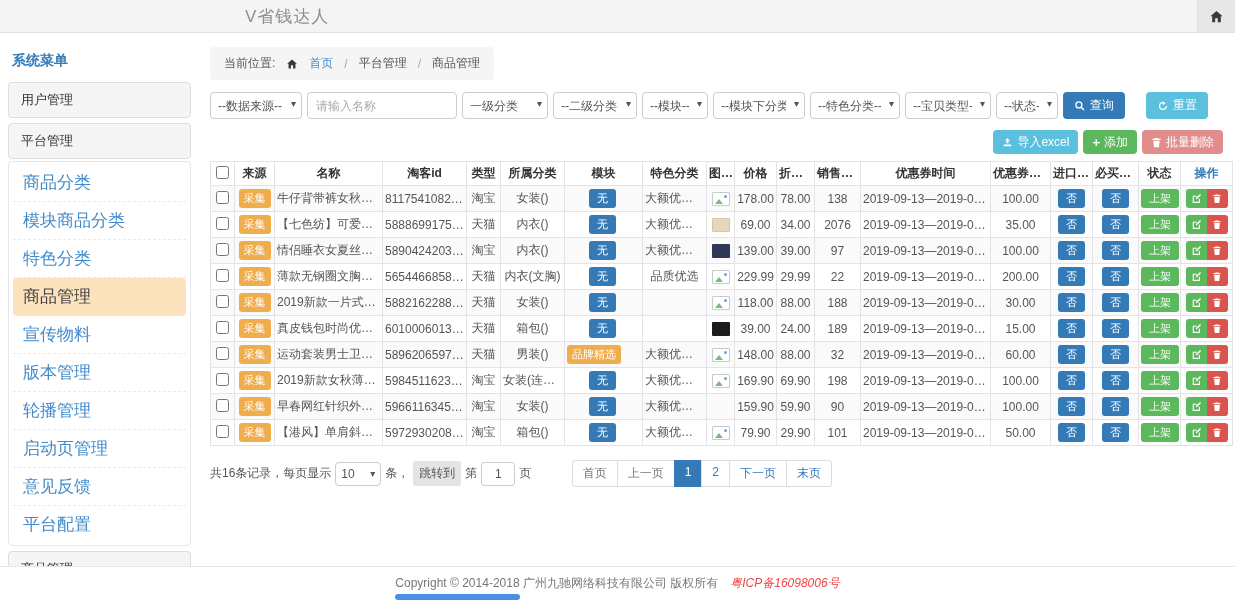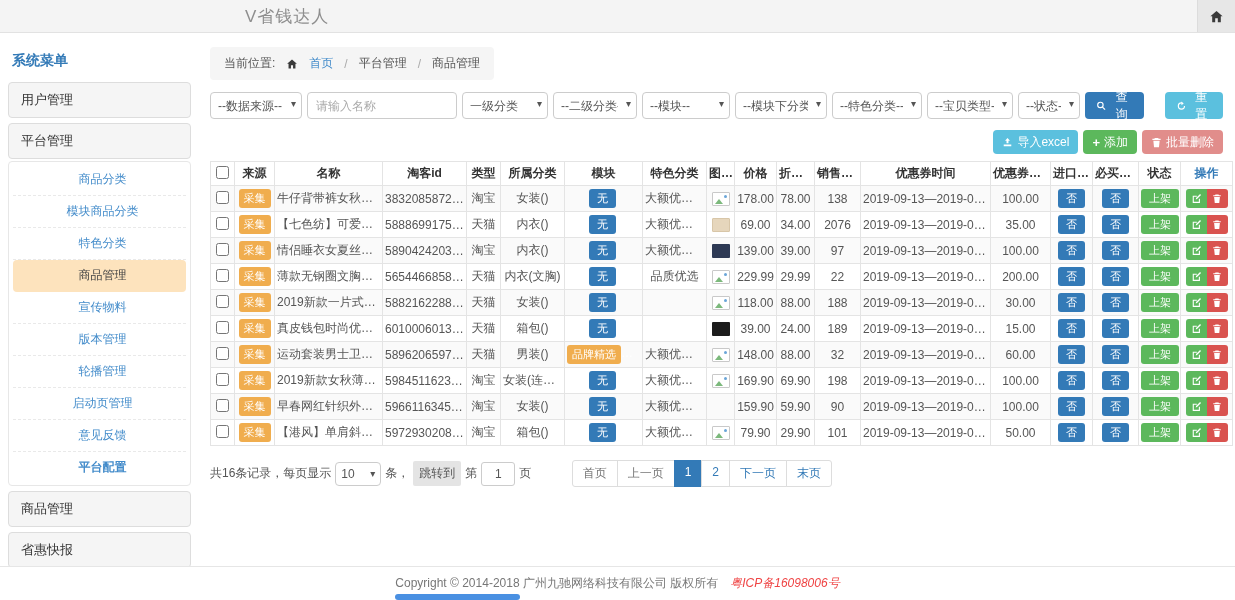--- a/index.html
+++ b/index.html
@@ -18,22 +18,22 @@
   .welcome { padding:0 14px; color:#444; cursor:pointer; width:330px; }
   .caret { font-size:10px; color:#666; margin-left:3px; }
 
   .layout { display:flex; align-items:flex-start; }
 
   
   .sidebar { width:183px; margin:13px 0 0 8px; flex-shrink:0; }
   .sidebar-title { color:#337ab7; font-weight:bold; font-size:14px; padding:6px 4px 12px; }
   .menu-group { background:#f5f5f5; border:1px solid #ddd; border-radius:4px; padding:8px 12px; margin-bottom:5px; font-size:13px; color:#333; cursor:pointer; }
   .submenu { background:#fff; border:1px solid #e7e7e7; border-radius:4px; margin:-3px 0 5px; padding:2px 4px; }
-  .submenu-item { padding:7px 4px 7px 10px; color:#428bca; border-bottom:1px dashed #e9e9e9; font-size:12px; cursor:pointer;text-align:center; }
-  .submenu-item:last-child { border-bottom:none;font-weight:bold; }
+  .submenu-item { padding:7px 4px 7px 10px; color:#428bca; border-bottom:1px dashed #e9e9e9; font-size:17px; cursor:pointer; }
+  .submenu-item:last-child { border-bottom:none; }
   .submenu-item.active { background:#fde3bd; border-radius:4px; color:#444; border-bottom:1px dashed transparent; }
 
   
   .main { flex:1; padding:14px 12px 0 19px; min-width:0; }
   .breadcrumb { display:inline-flex; align-items:center; gap:11px; background:#f5f5f5; border-radius:4px; padding:8px 14px; color:#555; }
   .breadcrumb .link { color:#428bca; cursor:pointer; }
   .breadcrumb .sep { color:#aaa; }
 
   .filters { display:flex; gap:5px; margin-top:12px; align-items:center; }
   .sel { position:relative; display:inline-block; }
@@ -165,21 +165,21 @@
           <select style="width:92px"><option>--数据来源--</option></select>
         </span>
         <input class="name-input" placeholder="请输入名称" style="">
         <span class="sel">
           <select style="width:86px"><option>一级分类</option></select>
         </span>
         <span class="sel">
           <select style="width:84px"><option>--二级分类--</option></select>
         </span>
         <span class="sel">
-          <select style="width:88px"><option>--模块--</option></select>
+          <select style="width:66px"><option>--模块--</option></select>
         </span>
         <span class="sel">
           <select style="width:92px"><option>--模块下分类--</option></select>
         </span>
         <span class="sel">
           <select style="width:90px"><option>--特色分类--</option></select>
         </span>
         <span class="sel">
           <select style="width:86px"><option>--宝贝类型--</option></select>
         </span>
@@ -263,21 +263,21 @@
             <th>必买清单</th>
             <th>状态</th>
             <th class="op-header">操作</th>
           </tr>
         </thead>
         <tbody id="rows-tbody">
             <tr>
               <td><input type="checkbox" style=""></td>
               <td><span class="badge-orange">采集</span></td>
               <td>牛仔背带裤女秋装减龄...</td>
-              <td>383208587247</td>
+              <td>811754108293</td>
               <td>淘宝</td>
               <td>女装()</td>
               <td><span class="badge-blue">无</span><span class="module-text"></span></td>
               <td>大额优惠券</td>
               <td><span class="thumb icon-broken-image"></span></td>
               <td>178.00</td>
               <td>78.00</td>
               <td>138</td>
               <td>2019-09-13—2019-09-17</td>
               <td>100.00</td>

